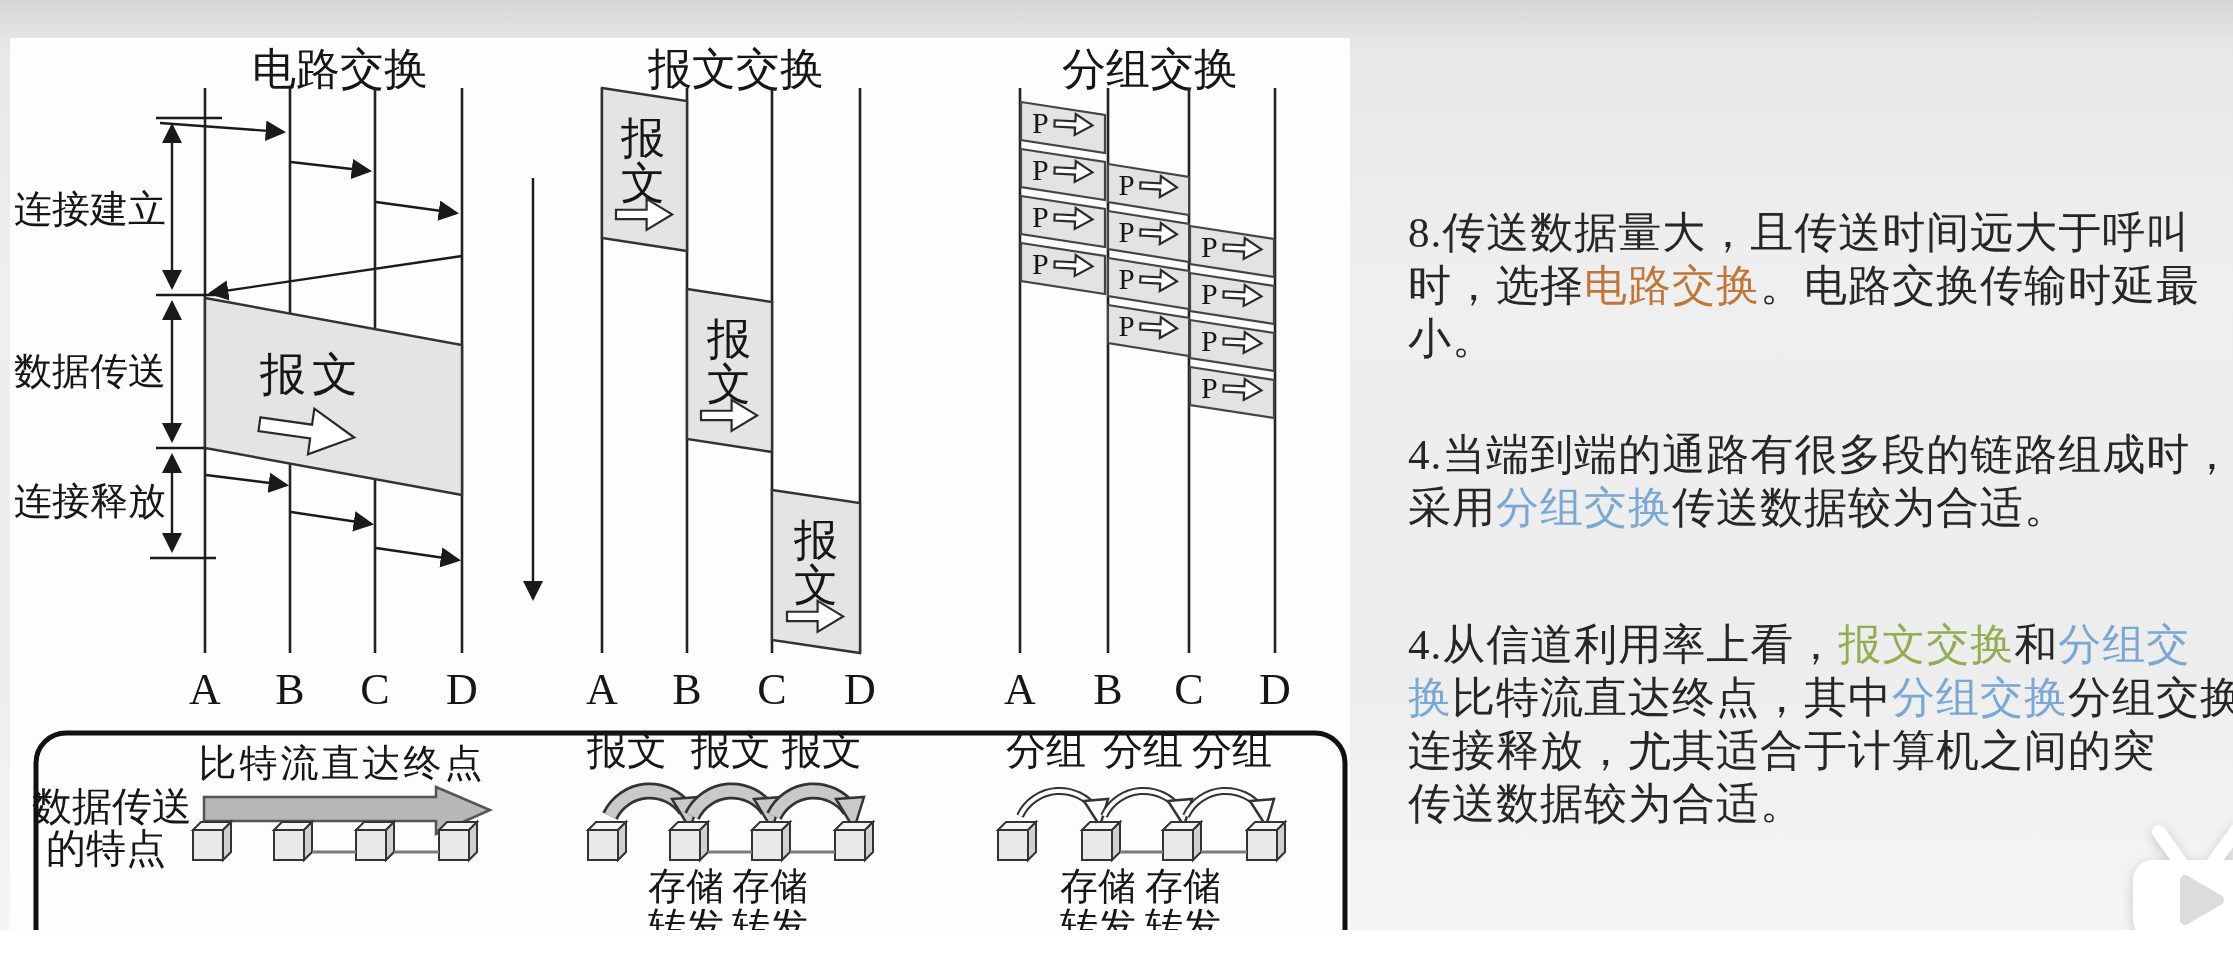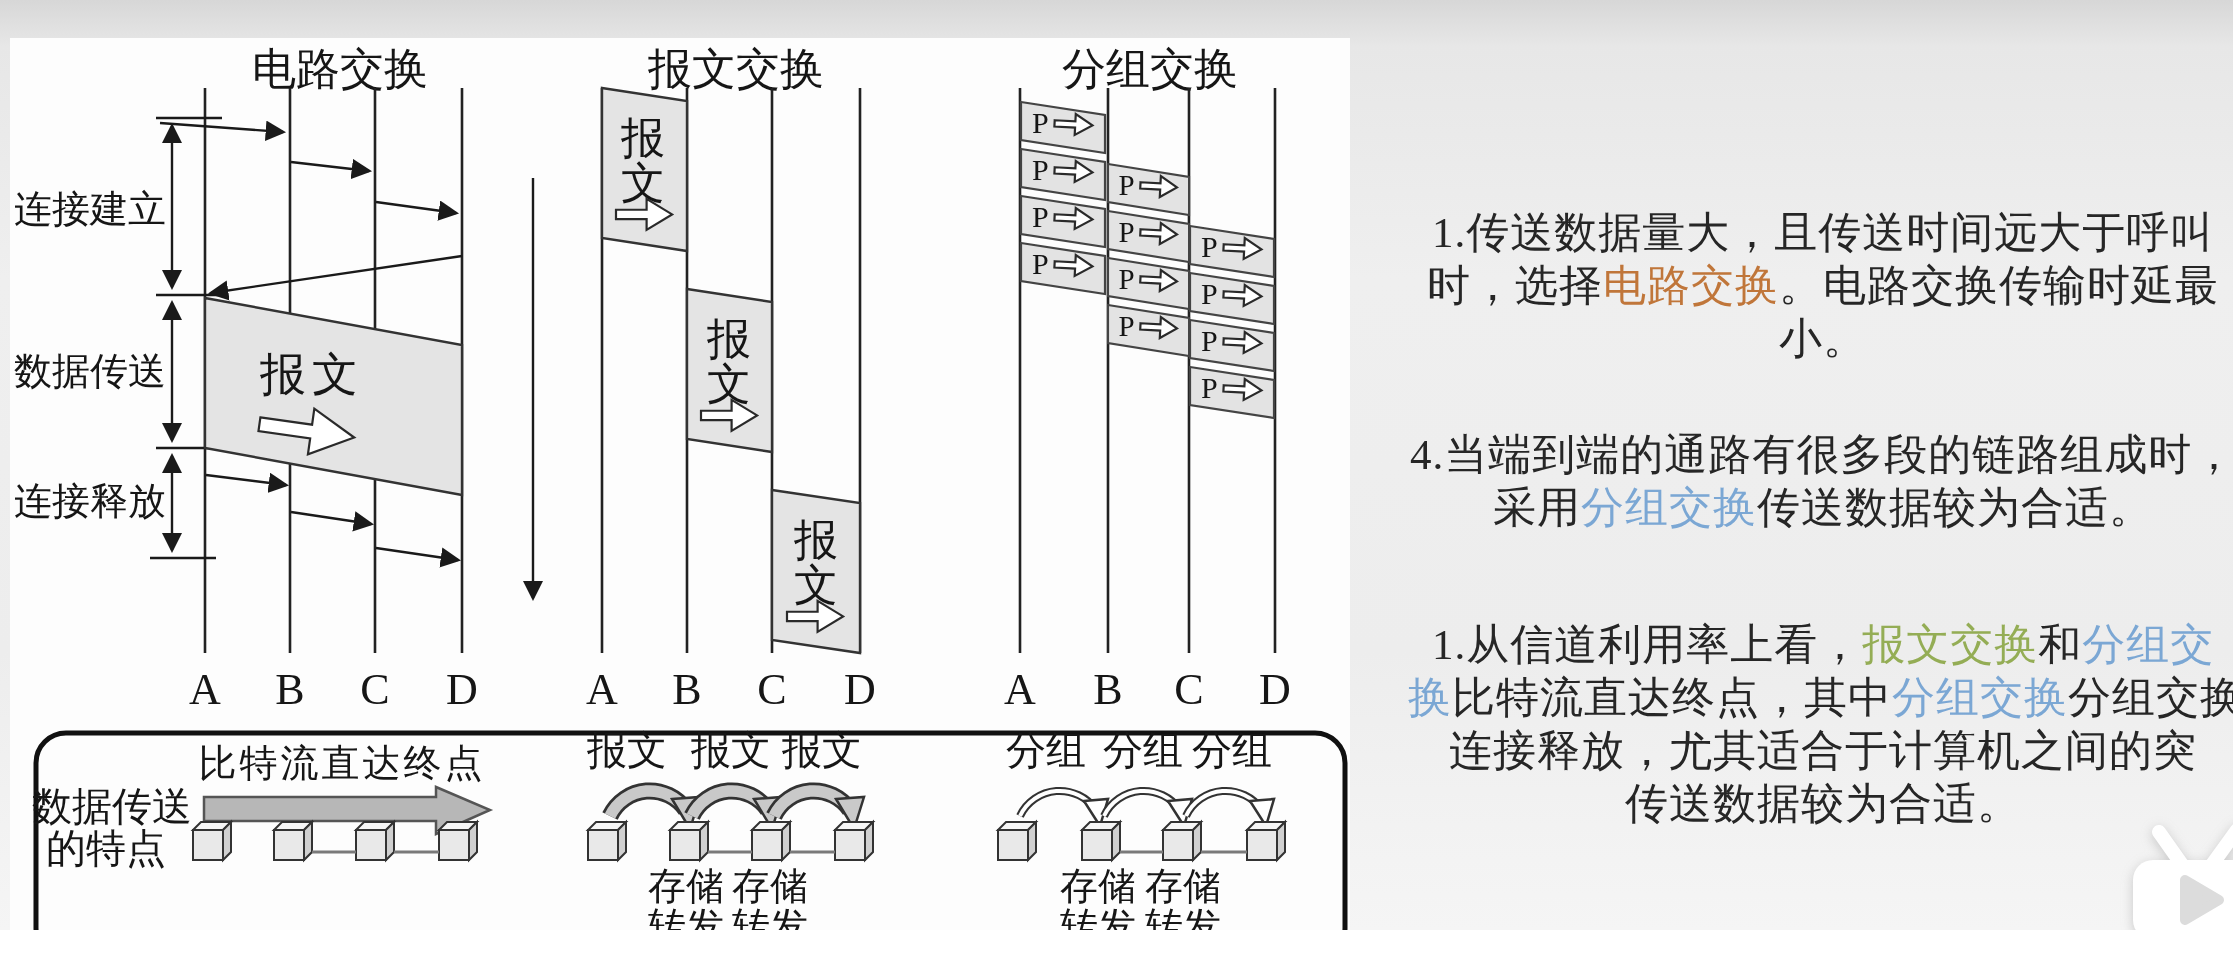--- a/index.html
+++ b/index.html
@@ -1,18 +1,18 @@
 <!DOCTYPE html>
 <html><head>
 <meta charset="utf-8">
 <style>
   html,body{margin:0;padding:0;}
   body{width:2233px;height:966px;font-family:"Liberation Serif","DejaVu Serif",serif;}
   .stage{position:relative;width:2233px;height:930px;overflow:hidden;
-         background:linear-gradient(180deg,#d7d7d7 0%,#e7e7e7 5%,#efefef 30%,#ededed 70%,#f5f5f5 100%);text-align:center;}
+         background:linear-gradient(180deg,#d7d7d7 0%,#e7e7e7 5%,#efefef 30%,#ededed 70%,#f5f5f5 100%);}
   .panel{position:absolute;left:10px;top:38px;width:1340px;height:928px;background:#fdfdfd;}
   .panel-svg{display:block;}
   
   text{font-family:"Liberation Serif","DejaVu Serif",serif;fill:#161616;}
   .t-title{font-size:44px;}
   .t-phase{font-size:38px;}
   .t-node{font-size:44px;}
   .t-block{font-size:46px;letter-spacing:6px;}
   .t-vchar{font-size:44px;}
   .t-p{font-size:30px;}
@@ -216,30 +216,30 @@
         <text class="t-sf" x="1088" y="861" text-anchor="middle">存储</text>
         <text class="t-sf" x="1088" y="901" text-anchor="middle">转发</text>
         <text class="t-sf" x="1173" y="861" text-anchor="middle">存储</text>
         <text class="t-sf" x="1173" y="901" text-anchor="middle">转发</text>
       </g>
     </svg>
   </div>
 
   <div class="notes">
     <div class="para p1">
-        <div class="tline"><span>1.传送数据量大，且传送时间远大于呼叫</span></div>
+        <div class="tline"><span>8.传送数据量大，且传送时间远大于呼叫</span></div>
         <div class="tline"><span>时，选择</span><span class="c-orange">电路交换</span><span>。电路交换传输时延最</span></div>
         <div class="tline"><span>小。</span></div>
       </div>
     <div class="para p2">
         <div class="tline"><span>4.当端到端的通路有很多段的链路组成时，</span></div>
         <div class="tline"><span>采用</span><span class="c-blue">分组交换</span><span>传送数据较为合适。</span></div>
       </div>
     <div class="para p3">
-        <div class="tline"><span>1.从信道利用率上看，</span><span class="c-green">报文交换</span><span>和</span><span class="c-blue">分组交</span></div>
+        <div class="tline"><span>4.从信道利用率上看，</span><span class="c-green">报文交换</span><span>和</span><span class="c-blue">分组交</span></div>
         <div class="tline"><span class="c-blue">换</span><span>比特流直达终点，其中</span><span class="c-blue">分组交换</span><span>分组交换</span></div>
         <div class="tline"><span>连接释放，尤其适合于计算机之间的突</span></div>
         <div class="tline"><span>传送数据较为合适。</span></div>
       </div>
   </div>
 
   <svg class="tv" viewBox="0 0 160 126">
     <line x1="56" y1="18" x2="80" y2="52" stroke="#ffffff" stroke-width="14" stroke-linecap="round"></line>
     <line x1="134" y1="16" x2="108" y2="52" stroke="#ffffff" stroke-width="14" stroke-linecap="round"></line>
     <rect x="30" y="46" width="130" height="80" rx="20" fill="#ffffff"></rect>

